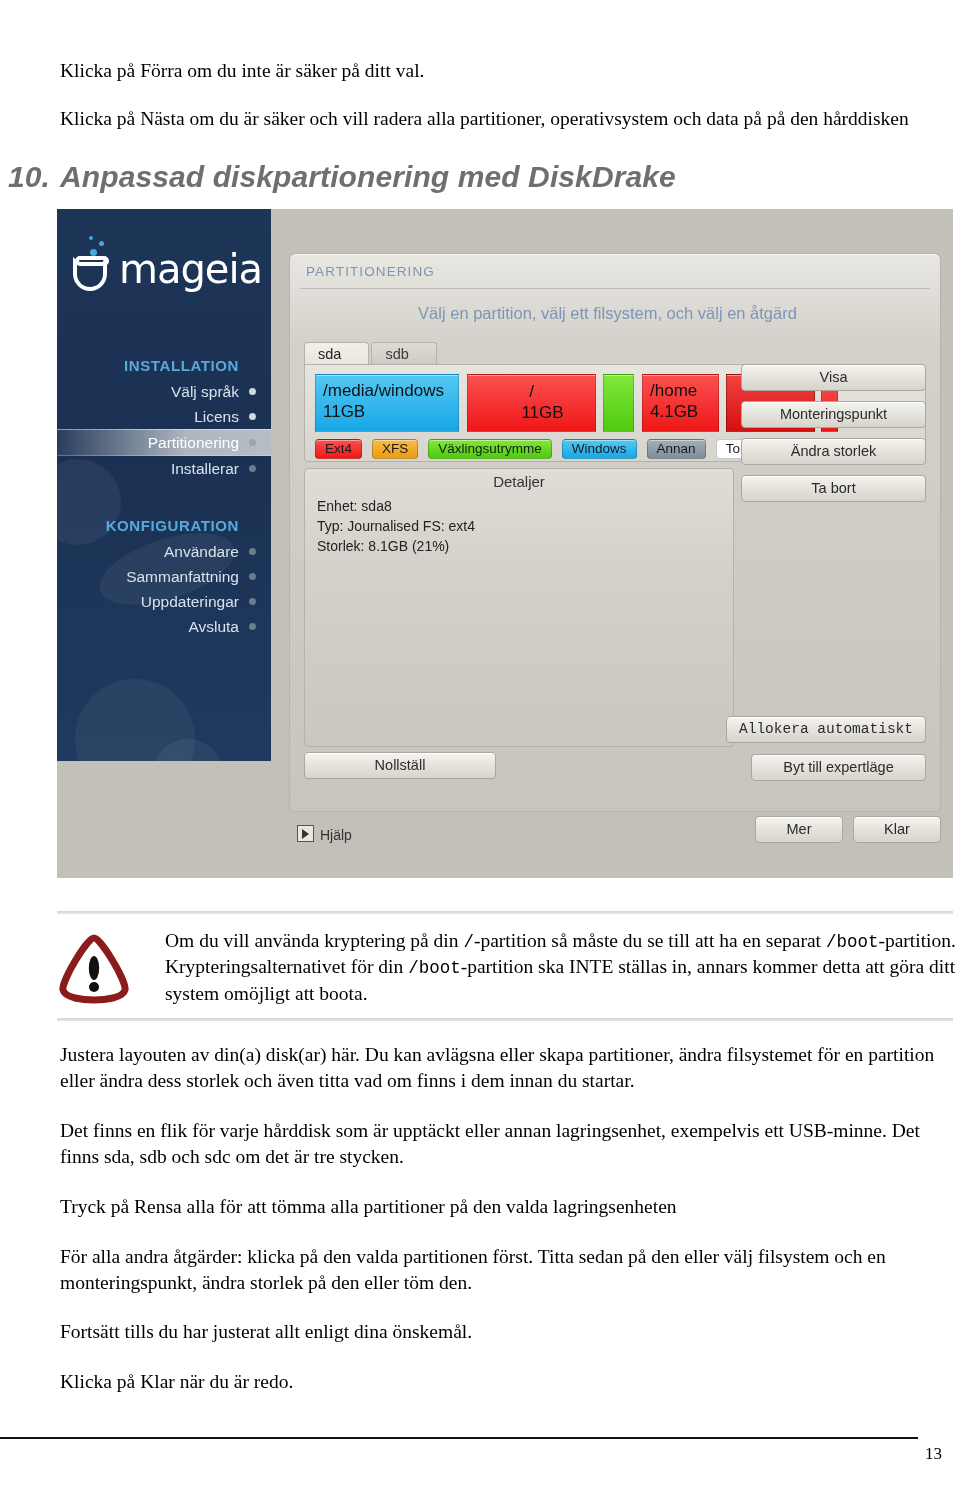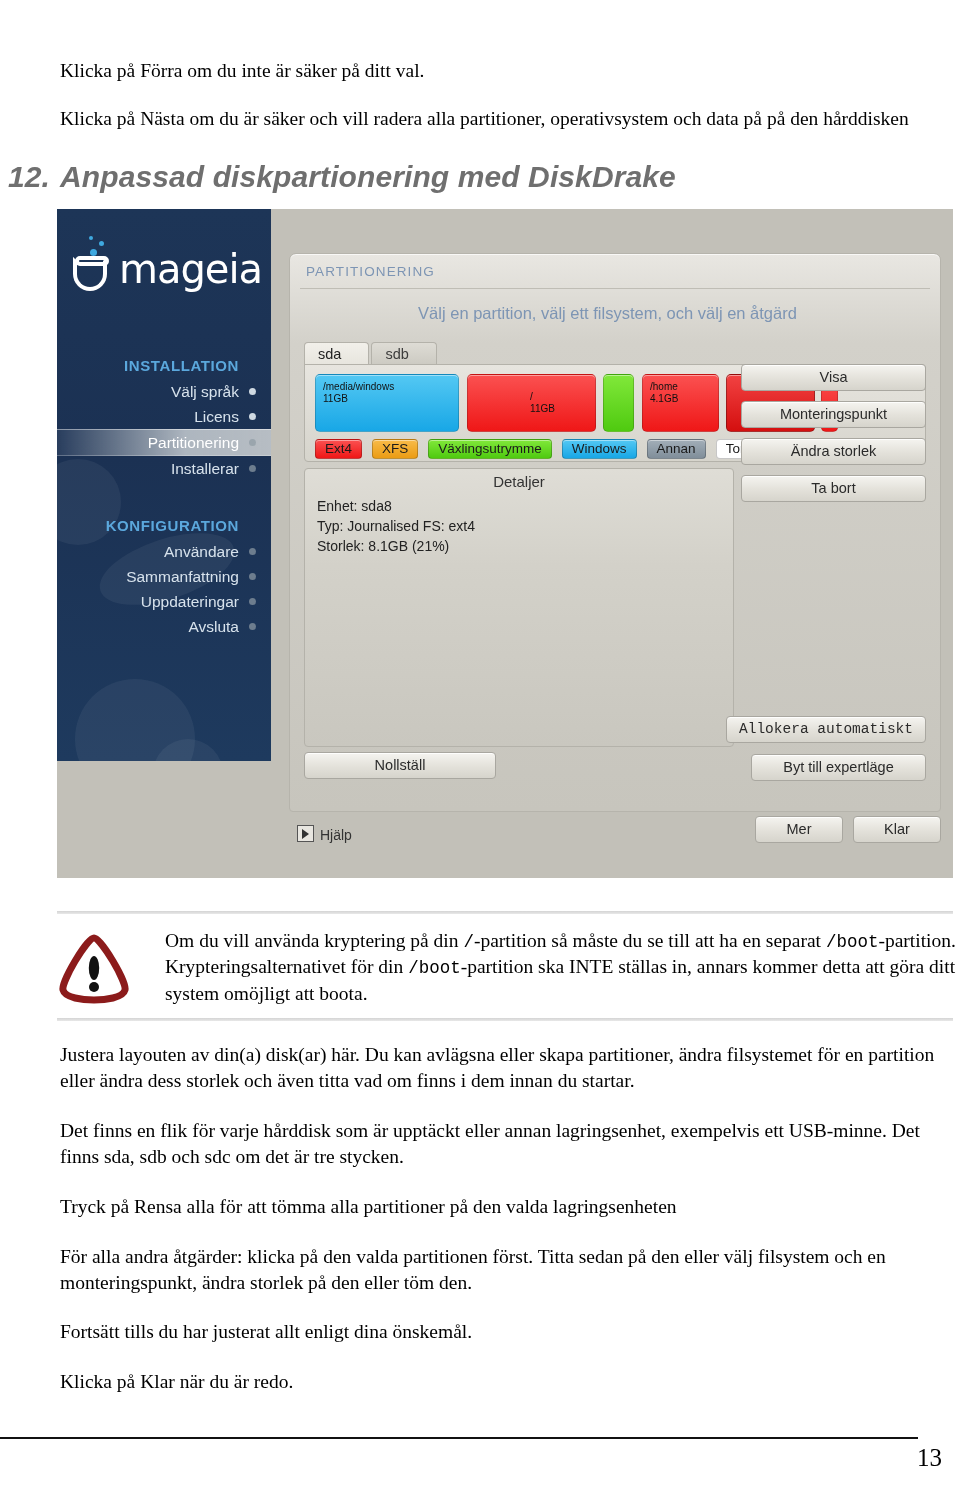--- a/index.html
+++ b/index.html
@@ -111,22 +111,22 @@
   .tab.active{background:linear-gradient(180deg,#f2f0ea,#e6e4dd);color:#222;}
 
   .tabbody{
     position:absolute;left:14px;right:14px;top:110px;height:96px;
     border:1px solid #b4b2aa;border-radius:0 4px 4px 4px;
     background:linear-gradient(180deg,#e7e5df,#d6d4cc);
   }
 
   .parts{position:absolute;left:10px;top:9px;height:58px;right:0;}
   .part{
-    position:absolute;top:0;height:58px;border-radius:5px;
-    font-size:10px;color:#111;box-sizing:border-box;
+    position:absolute;top:0;height:58px;border-radius:0;
+    font-size:17px;color:#111;box-sizing:border-box;
     border:1px solid rgba(0,0,0,.18);
     box-shadow:0 1px 0 rgba(255,255,255,.45) inset;
     padding:6px 7px;line-height:1.22;
   }
   .part .l2{text-align:right;}
   .part.center{display:flex;flex-direction:column;align-items:center;justify-content:center;}
   .part.center .l2{text-align:center;}
   .cursor{position:absolute;left:182px;top:28px;width:0;height:0;
     border-left:2px solid transparent;}
   .cursor svg{position:absolute;left:0;top:0;}
@@ -184,34 +184,34 @@
   .note-icon{position:absolute;left:0;top:6px;width:74px;height:70px;}
   .note-text{margin-left:108px;font-size:19.5px;line-height:1.34;}
   .mono{font-family:"Liberation Mono", monospace;font-size:17.5px;}
 
   
   .body{position:absolute;left:60px;width:900px;}
   .body p{margin:0 0 24px 0;font-size:19.5px;line-height:1.33;}
 
   
   .foot-rule{position:absolute;left:0;top:1437px;width:918px;height:2px;background:#111;}
-  .pageno{position:absolute;right:18px;top:1444px;font-size:25px;font-family:Liberation Serif, serif;}
+  .pageno{position:absolute;right:18px;top:1444px;font-size:17px;font-family:Liberation Serif, serif;}
 </style>
 </head>
 <body>
 
 <div class="page">
 
   <div class="intro" style="top:58px;">
     <p>Klicka på Förra om du inte är säker på ditt val.</p>
     <p>Klicka på Nästa om du är säker och vill radera alla partitioner, operativsystem och data på på den hårddisken</p>
   </div>
 
   <div class="heading">
-    <span class="num">12.</span><span>Anpassad diskpartionering med DiskDrake</span>
+    <span class="num">10.</span><span>Anpassad diskpartionering med DiskDrake</span>
   </div>
 
   <div class="shot">
 
     <div class="shot-side">
       <div class="flower f1"></div>
       <div class="flower f2"></div>
       <div class="flower f3"></div>
       <div class="flower f4"></div>
       <div class="flower f5"></div>

